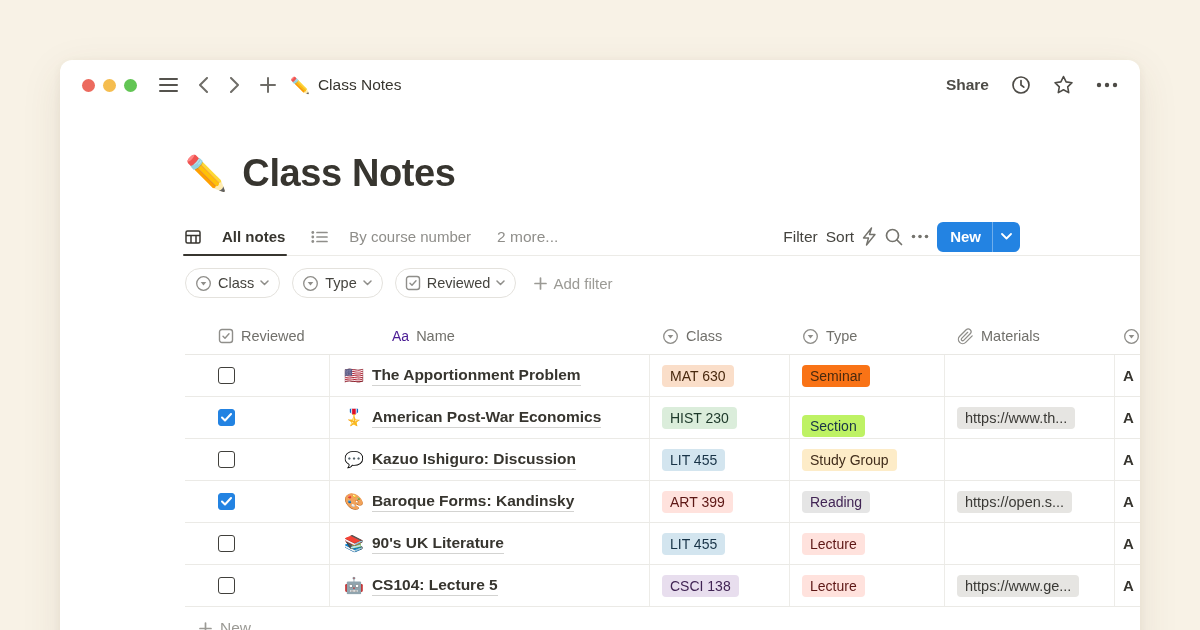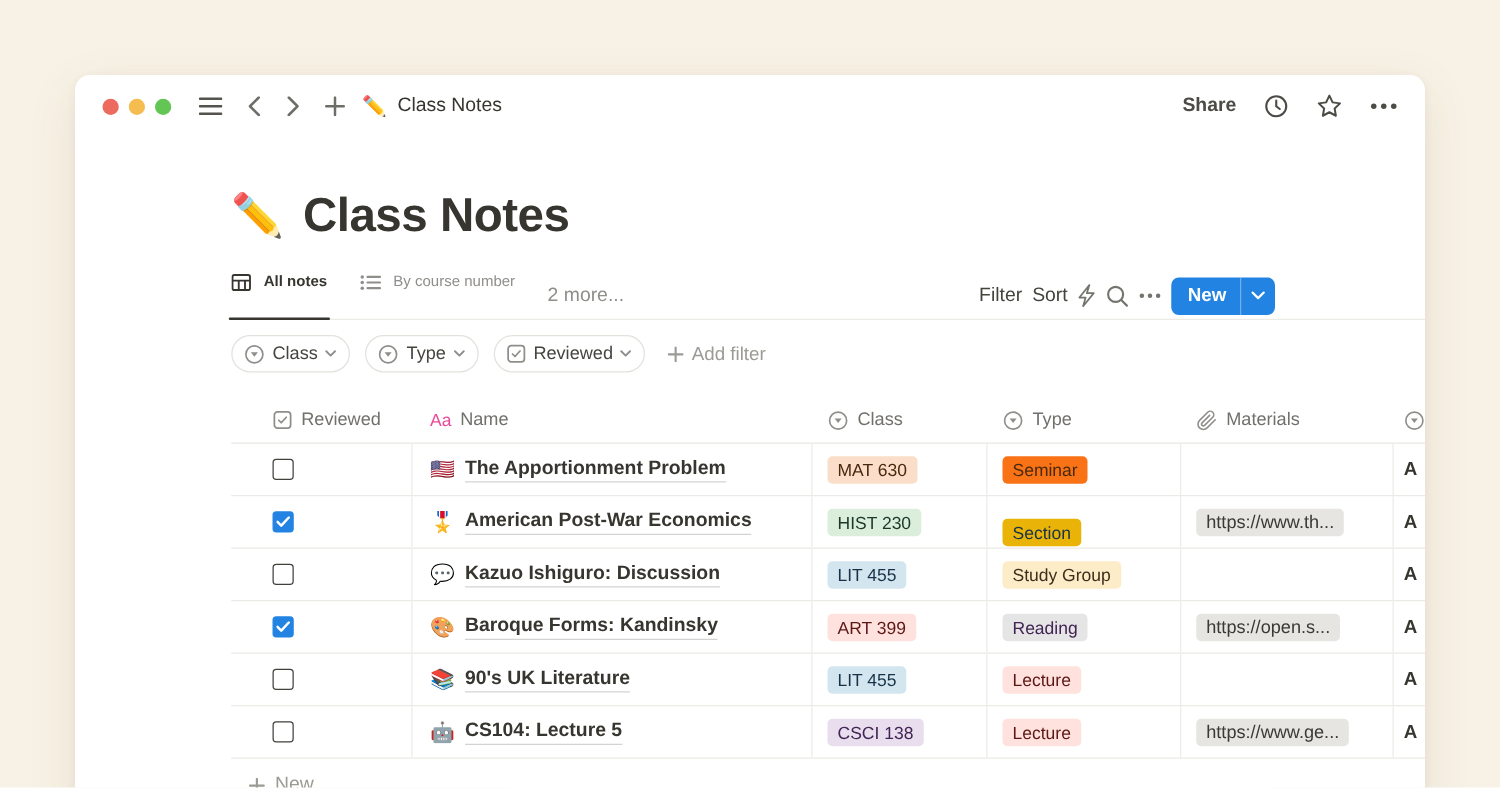--- a/index.html
+++ b/index.html
@@ -28,21 +28,21 @@
   .tb-right .share { font-size:15.5px;font-weight:bold; }
   .icon-btn { display:flex; align-items:center; cursor:default; }
   
   .page { padding:0 0 0 125px; }
   .page-title { display:flex; align-items:center; gap:15px; margin-top:44px; }
   .page-title .emj { font-size:34px; line-height:1; }
   .page-title h1 { font-size:38px; line-height:38px; font-weight:700; letter-spacing:-.4px; color:#37352F; }
   
   .toolbar { display:flex; align-items:center; height:38px; margin-top:26px; border-bottom:1px solid #ECEBE7; position:relative; }
   .tabs { display:flex; align-items:center; gap:26px; height:100%; }
-  .tab { display:flex; align-items:flex-start; gap:10px; height:100%; font-size:12px; color:#8F8E8A; position:relative; }
+  .tab { display:flex; align-items:center; gap:21px; height:100%; font-size:15px; color:#8F8E8A; position:relative; }
   .tab.active { color:#37352F; font-weight:600; }
   .tab.active::after { content:""; position:absolute; left:-2px; right:-2px; bottom:-1px; height:2.5px; background:#37352F; border-radius:1px; }
   .tab svg { display:block; }
   .more-link { font-size:15.5px; color:#8F8E8A; margin-left:0; }
   .tb-actions { margin-left:auto; display:flex; align-items:center; gap:8px; margin-right:120px; }
   .tb-actions .txt { font-size:15.5px; color:#44433E; }
   .tb-actions .gico { color:#74736D; display:flex; }
   .new-btn { display:flex; align-items:stretch; height:30px; background:#2383E2; border-radius:6px; overflow:hidden; color:#fff; }
   .new-btn .lbl { display:flex; align-items:center; padding:0 11px 0 13px; font-size:15px; font-weight:600; }
   .new-btn .drop { display:flex; align-items:center; padding:0 8px; border-left:1px solid rgba(255,255,255,.35); }
@@ -51,21 +51,21 @@
   .chip { display:flex; align-items:center; gap:6px; height:30px; padding:0 10px 0 9px; border:1px solid #E4E2DD; border-radius:999px; background:#fff; font-size:14.5px; color:#45443F; }
   .chip svg { display:block; }
   .add-filter { display:flex; align-items:center; gap:6px; color:#9B9A95; font-size:15px; margin-left:6px; }
   
   .table { margin-top:20px; }
   .tr, .thead { display:grid; grid-template-columns:145px 320px 140px 155px 170px 1fr; }
   .thead { height:37px; border-bottom:1px solid #E9E8E4; }
   .th { display:flex; align-items:center; gap:7px; font-size:14.5px; color:#71706B; padding:0 8px 0 12px; }
   .th.chk { padding-left:33px; }
   .th.name { padding-left:14px; }
-  .th .aa { color:#ec4899; font-size:14px; }
+  .th .aa { color:#4c1d95; font-size:14px;margin-left:48px; }
   .th svg { display:block; flex:none; }
   .th.partial { padding-left:8px; overflow:hidden; }
   .tr { height:42px; border-bottom:1px solid #EBEAE6; }
   .td { display:flex; align-items:center; padding:0 8px 0 12px; border-right:1px solid #EDECE8; overflow:hidden; }
   .td:last-child { border-right:none; }
   .td.chk { padding-left:33px; }
   .checkbox { width:17px; height:17px; border:1.6px solid #41403B; border-radius:3px; background:#fff; display:flex; align-items:center; justify-content:center; }
   .checkbox svg { display:none; }
   .checkbox.checked { background:#2383E2; border-color:#2383E2; }
   .checkbox.checked svg { display:block; }
@@ -313,21 +313,21 @@
             </span>
           </div>
         <div class="td name">
             <span class="emj">🎖️</span>
             <span class="page-link">American Post-War Economics</span>
           </div>
         <div class="td">
             <span class="tag" style="background: rgb(219, 237, 219); color: rgb(28, 56, 41);">HIST 230</span>
           </div>
         <div class="td">
-            <span class="tag" style="background: #eab308; color: rgb(24, 51, 71); margin-top: 16px;">Section</span>
+            <span class="tag" style="background: #bef264; color: rgb(24, 51, 71); margin-top: 16px;">Section</span>
           </div>
         <div class="td">
             <span class="mat-chip">https://www.th...</span>
           </div>
         <div class="td partial">
             <span>A</span>
           </div>
       </div>
 
       <div class="tr">

